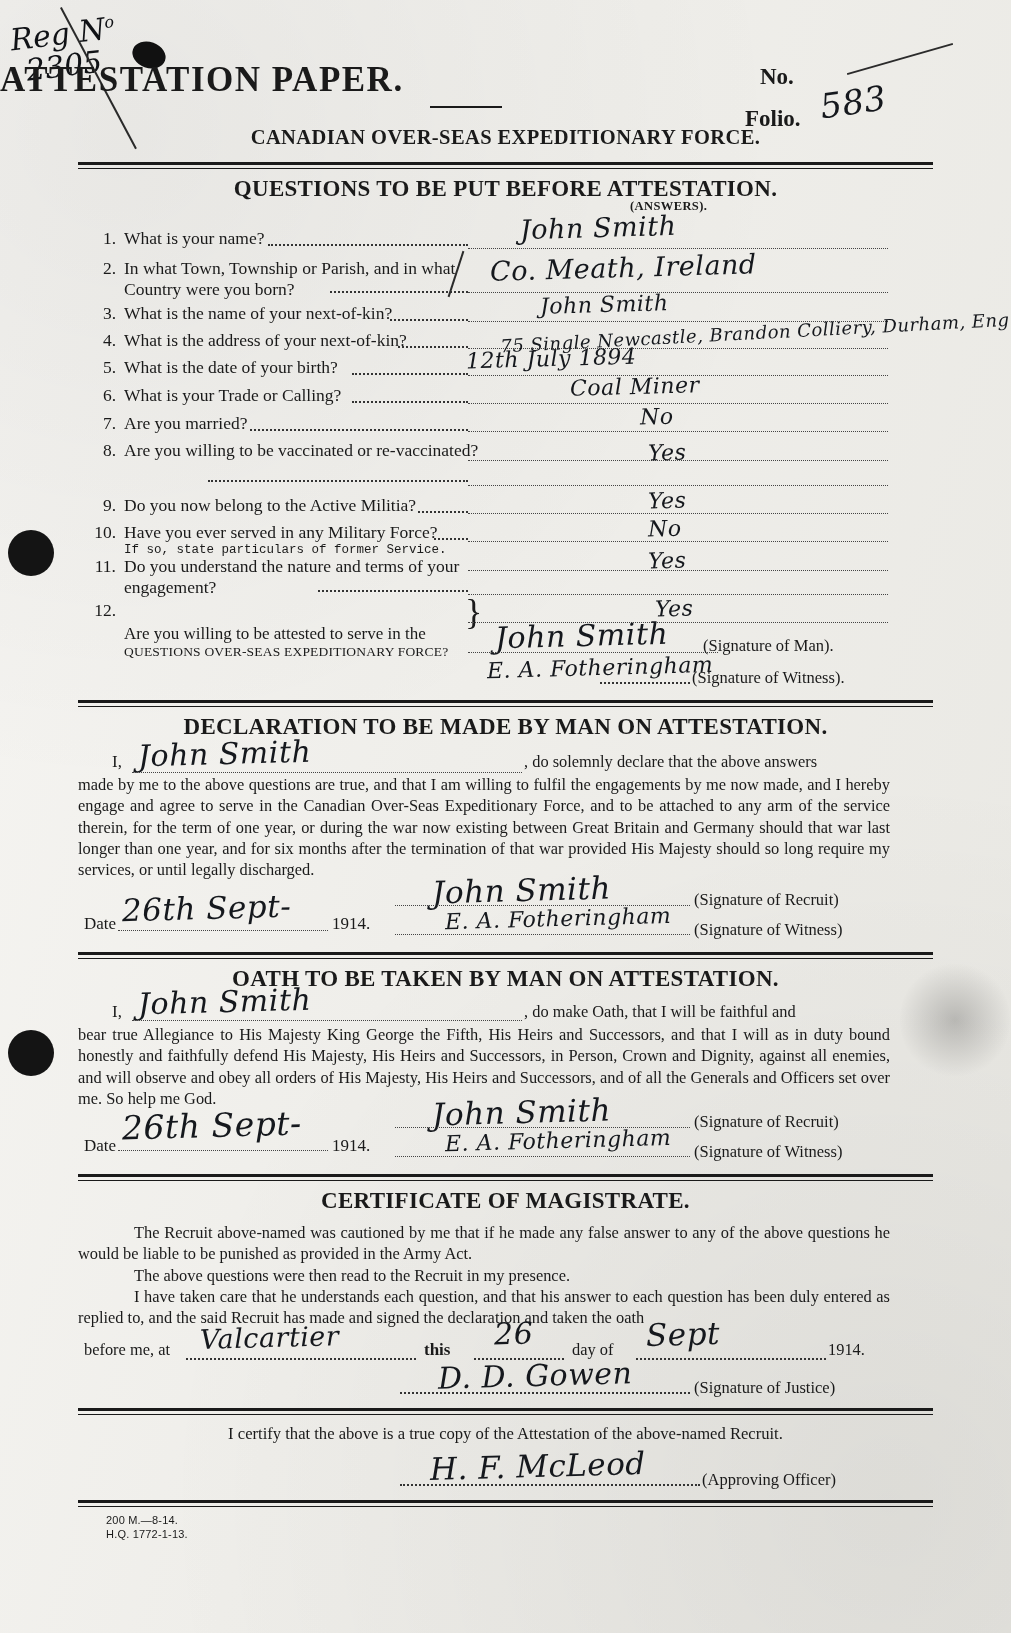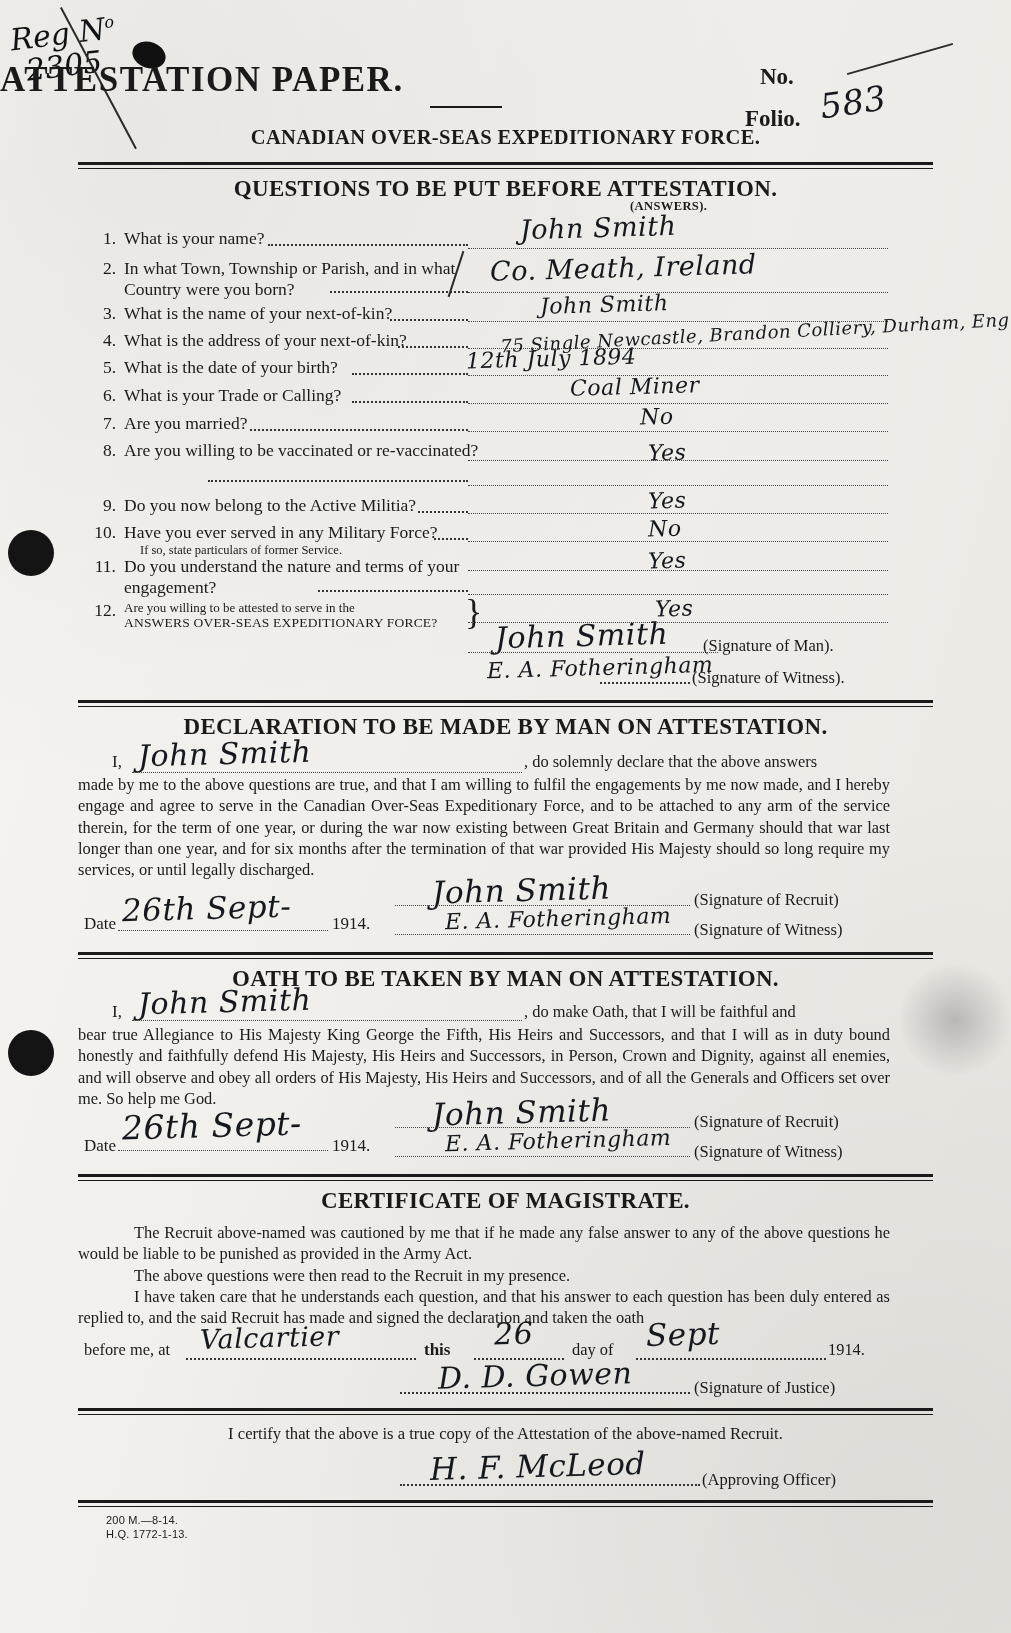--- a/index.html
+++ b/index.html
@@ -234,39 +234,39 @@
     <span class="num">9.</span>
     <span class="txt">Do you now belong to the Active Militia?</span>
   </div>
   <div class="dots" style="left:418px; top:511px; width:50px;"></div>
   <div class="ansline" style="left:468px; top:513px; width:420px;"></div>
   <div class="abs hw hw-md" style="left:648px; top:488px;">Yes</div>
 
   <div class="q" style="left:88px; top:522px; width:400px;">
     <span class="num">10.</span>
     <span class="txt">Have you ever served in any Military Force?</span>
-    <span class="txt note" style="display:block; margin-left:52px;">If so, state particulars of former Service.</span>
+    <span class="txt note" style="display:block; margin-left:36px;font-family:Liberation Mono, monospace;">If so, state particulars of former Service.</span>
   </div>
   <div class="dots" style="left:434px; top:538px; width:34px;"></div>
   <div class="ansline" style="left:468px; top:541px; width:420px;"></div>
   <div class="abs hw hw-md" style="left:648px; top:516px;">No</div>
 
   <div class="q" style="left:88px; top:556px; width:400px;">
     <span class="num">11.</span>
     <span class="txt">Do you understand the nature and terms of your engagement?</span>
   </div>
   <div class="dots" style="left:318px; top:590px; width:150px;"></div>
   <div class="ansline" style="left:468px; top:570px; width:420px;"></div>
   <div class="ansline" style="left:468px; top:594px; width:420px;"></div>
   <div class="abs hw hw-md" style="left:648px; top:548px;">Yes</div>
 
   <div class="q" style="left:88px; top:600px; width:400px;">
     <span class="num">12.</span>
-    <span class="txt" style="font-size:13px;">Are you willing to be attested to serve in the</span>
-    <span class="txt" style="font-size:13.5px; letter-spacing:0.2px;">ANSWERS OVER-SEAS EXPEDITIONARY FORCE?</span>
+    <span class="txt" style="font-size:17px;margin-top:24px;">Are you willing to be attested to serve in the</span>
+    <span class="txt" style="font-size:13.5px; letter-spacing:0.2px;">QUESTIONS OVER-SEAS EXPEDITIONARY FORCE?</span>
   </div>
   <div class="abs" style="left:465px; top:598px; font-size:36px; line-height:0.8; font-family:'Liberation Serif',serif;">}</div>
   <div class="ansline" style="left:468px; top:622px; width:420px;"></div>
   <div class="abs hw hw-md" style="left:655px; top:596px;">Yes</div>
 
   <div class="abs hw hw-lg" style="left:495px; top:618px; font-size:30px;">John Smith</div>
   <div class="ansline" style="left:468px; top:652px; width:250px;"></div>
   <div class="sig-note" style="left:703px; top:636px;">(Signature of Man).</div>
 
   <div class="abs hw hw-md" style="left:487px; top:655px;">E. A. Fotheringham</div>

